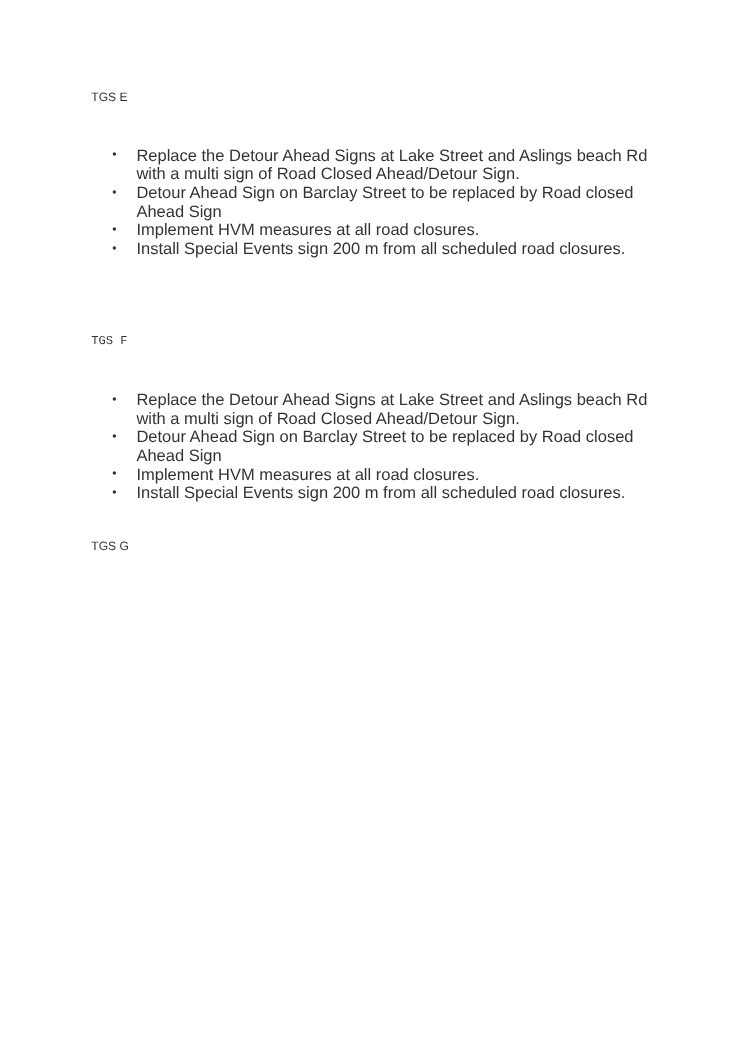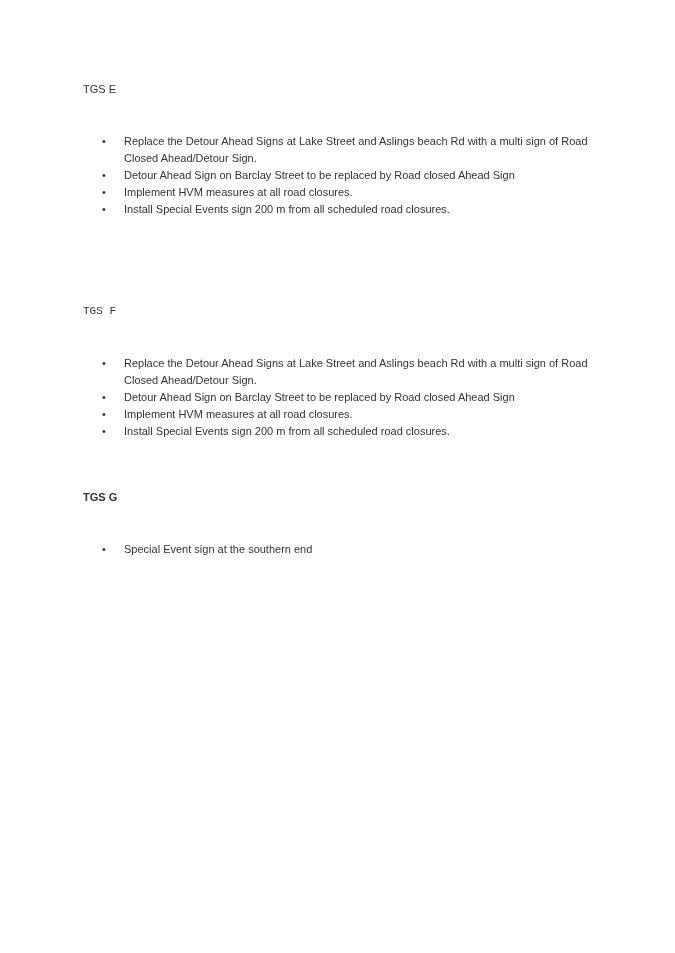--- a/index.html
+++ b/index.html
@@ -28,40 +28,40 @@
   }
   .bullet-list {
     position: absolute;
     left: 83px;
     width: 520px;
     list-style: none;
   }
   .bullet-list li {
     position: relative;
     padding-left: 41px;
-    font-size: 11px;
+    font-size: 15px;
     line-height: 17px;
     color: #333333;
     max-width: 515px;
   }
   .bullet-list li::before {
     content: "\2022";
     position: absolute;
     left: 19px;
     top: 0;
     font-size: 11px;
     line-height: 17px;
     color: #333333;
   }
   
   #heading-tgs-e { top: 81px; }
   #list-tgs-e    { top: 133px; }
   #heading-tgs-f { top: 303px; font-family: Liberation Mono, monospace; }
   #list-tgs-f    { top: 355px; }
-  #heading-tgs-g { top: 489px; font-weight: bold; }
+  #heading-tgs-g { top: 489px; }
   #list-tgs-g    { top: 541px; }
 </style>
 </head>
 <body>
 
 <div class="page">
 
   <div class="heading" id="heading-tgs-e">TGS E</div>
   <ul class="bullet-list" id="list-tgs-e">
     <li>Replace the Detour Ahead Signs at Lake Street and Aslings beach Rd with a multi sign of Road Closed Ahead/Detour Sign.</li>
@@ -72,17 +72,14 @@
 
   <div class="heading" id="heading-tgs-f">TGS F</div>
   <ul class="bullet-list" id="list-tgs-f">
     <li>Replace the Detour Ahead Signs at Lake Street and Aslings beach Rd with a multi sign of Road Closed Ahead/Detour Sign.</li>
     <li>Detour Ahead Sign on Barclay Street to be replaced by Road closed Ahead Sign</li>
     <li>Implement HVM measures at all road closures.</li>
     <li>Install Special Events sign 200 m from all scheduled road closures.</li>
   </ul>
 
   <div class="heading" id="heading-tgs-g">TGS G</div>
-  <ul class="bullet-list" id="list-tgs-g">
-    <li>Special Event sign at the southern end</li>
-  </ul>
 
 </div>
 
 </body></html>

